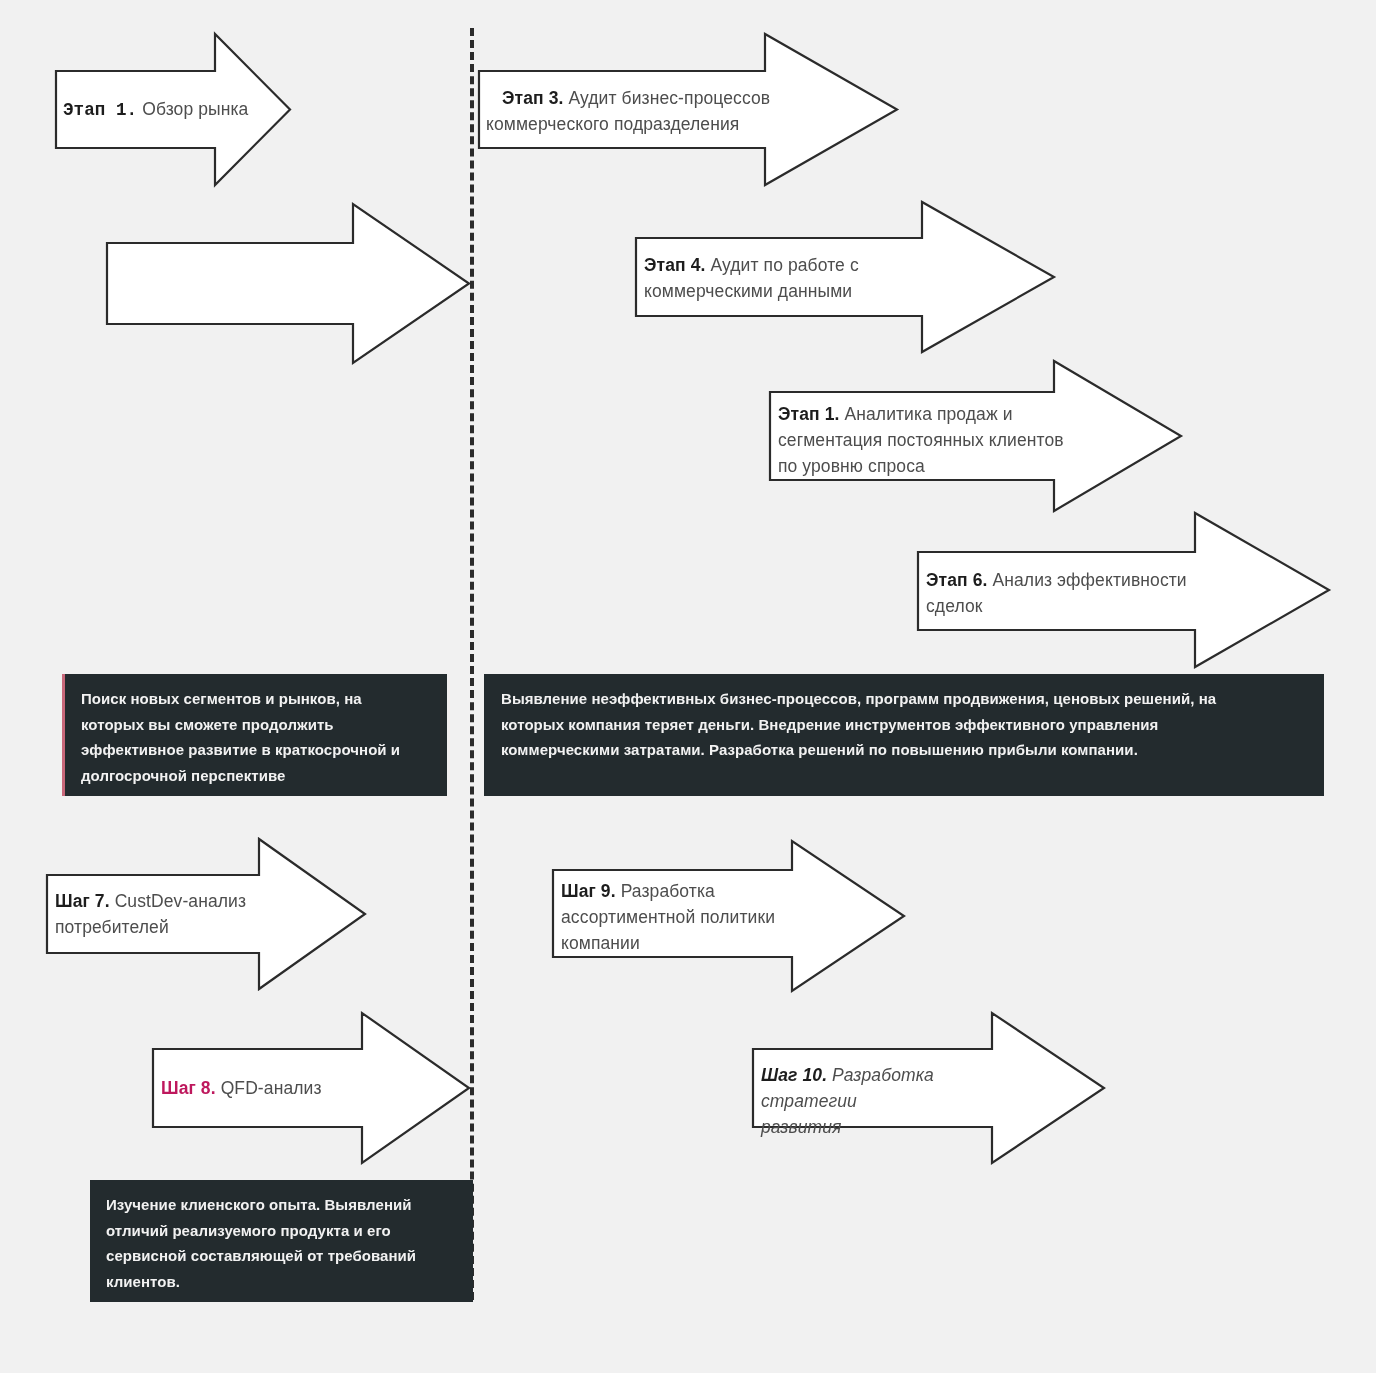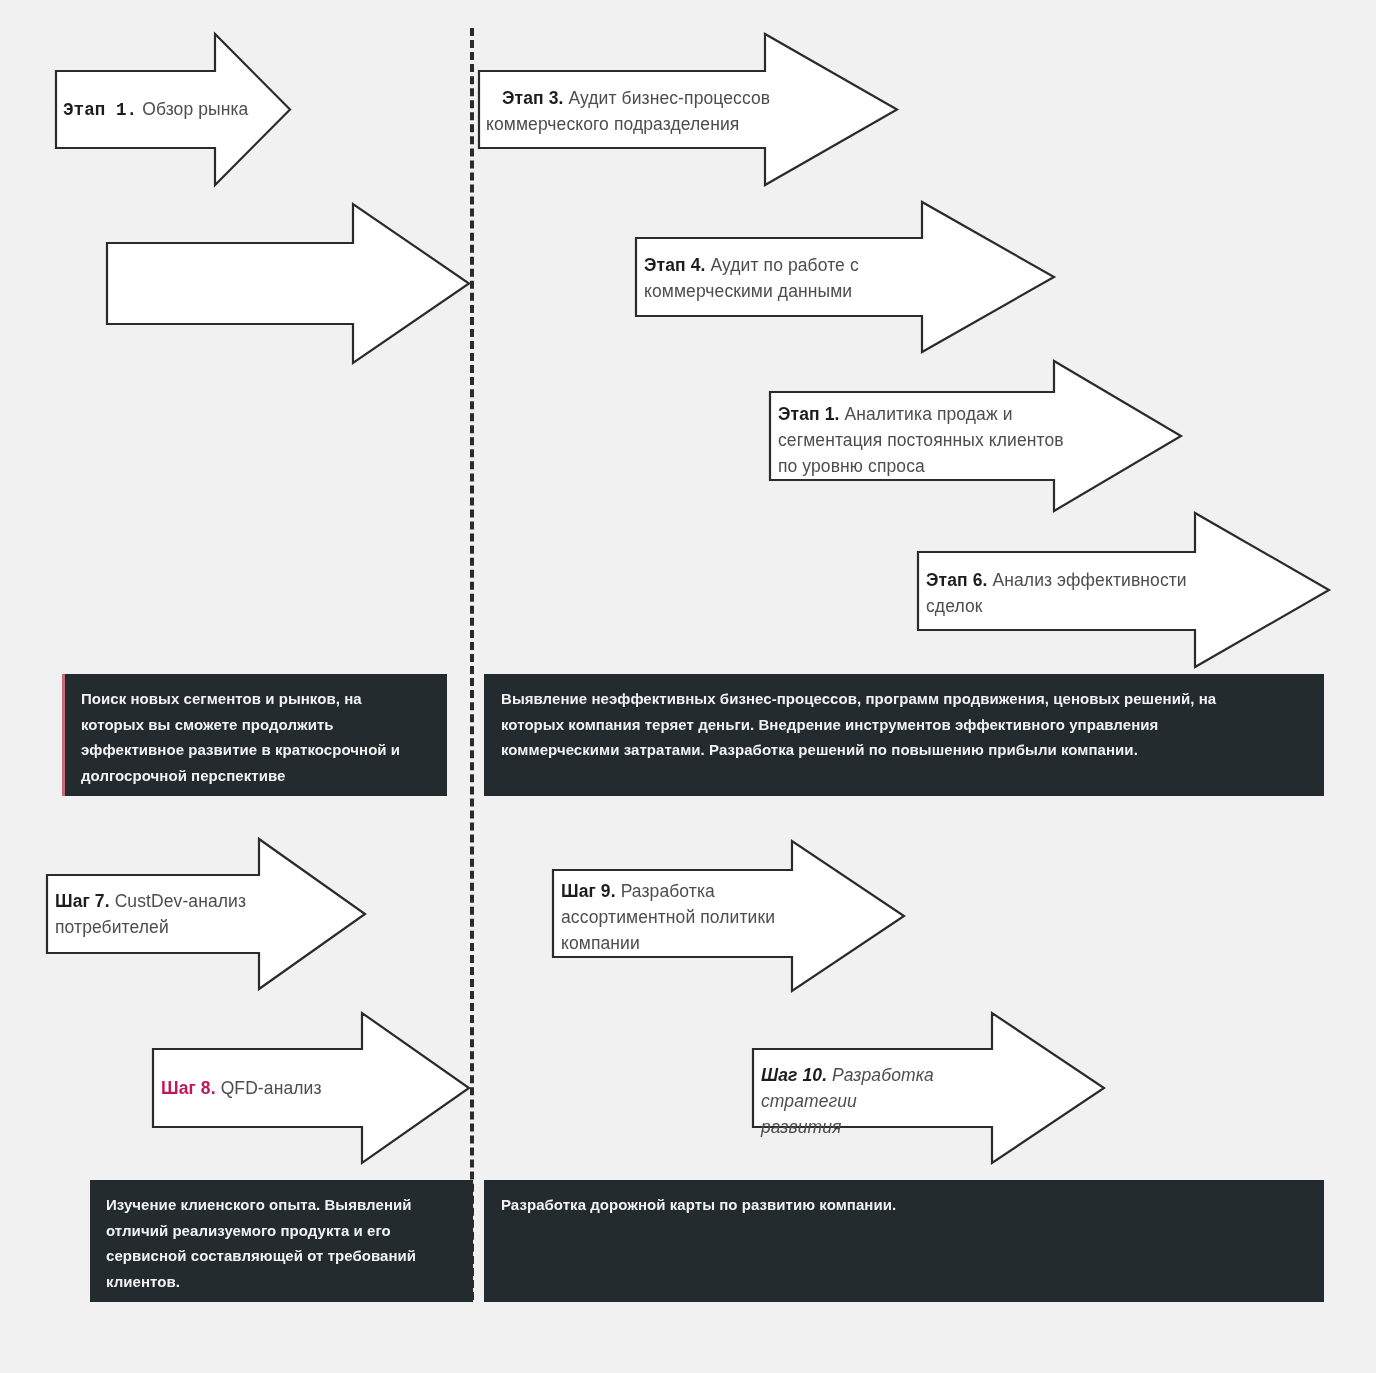--- a/index.html
+++ b/index.html
@@ -183,17 +183,14 @@
 коммерческими затратами. Разработка решений по повышению прибыли компании.</div>
   </div>
 
   <div class="panel" style="left: 64px; top: 1180px; width: 383px; height: 122px; background: rgb(35, 43, 46); margin-left: 26px;">
     <div class="panel-text" style="left: 16px; top: 12px; width: 355px; color: rgb(242, 242, 242);">Изучение клиенского опыта. Выявлений
 отличий реализуемого продукта и его
 сервисной составляющей от требований
 клиентов.</div>
   </div>
 
-  <div class="panel" style="left: 484px; top: 1180px; width: 840px; height: 122px; background: rgb(35, 43, 46);">
-    <div class="panel-text" style="left: 17px; top: 12px; width: 810px; color: rgb(242, 242, 242);">Разработка дорожной карты по развитию компании.</div>
-  </div>
 
 </div>
 
 </body></html>

